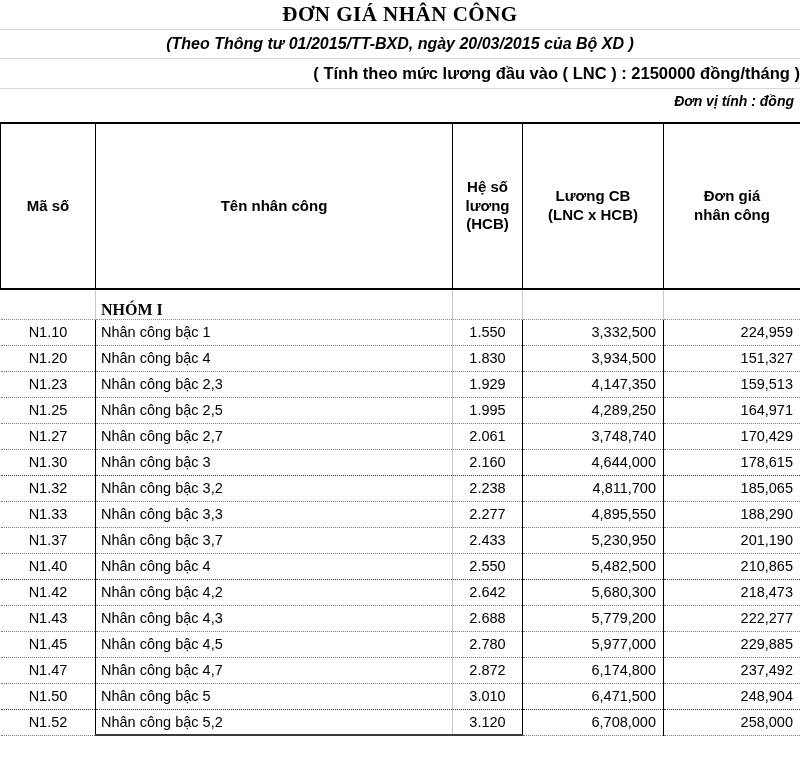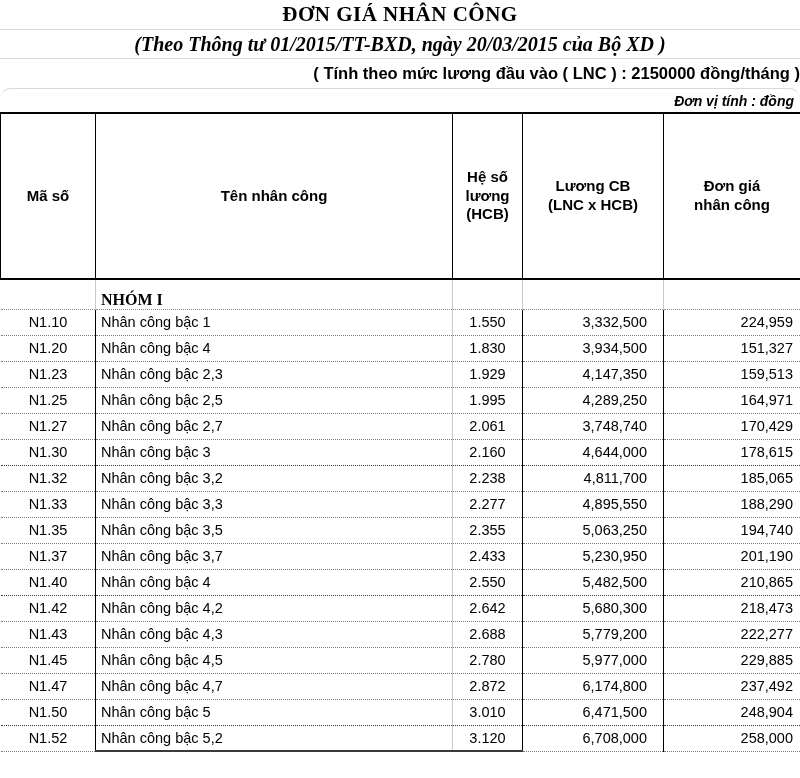--- a/index.html
+++ b/index.html
@@ -32,24 +32,24 @@
     font-weight: bold;
     font-size: 21px;
     letter-spacing: 0.5px;
     text-align: center;
     height: 29px;
     line-height: 29px;
     white-space: nowrap;
   }
 
   .doc-subtitle {
-    font-family: Liberation Serif, serif;
+    font-family: Liberation Sans, sans-serif;
     font-weight: bold;
     font-style: italic;
-    font-size: 20px;
+    font-size: 16px;
     text-align: center;
     height: 28px;
     line-height: 28px;
     border-top: 1px solid #d9d9d9;
     white-space: nowrap;
   }
 
   .doc-basis {
     font-family: "Liberation Sans", sans-serif;
     font-weight: bold;
@@ -60,27 +60,26 @@
     border-top: 1px solid #d9d9d9;
     white-space: nowrap;
   }
 
   .doc-unit {
     font-family: "Liberation Sans", sans-serif;
     font-weight: bold;
     font-style: italic;
     font-size: 14px;
     text-align: right;
-    height: 24px;
+    height: 34px;
     line-height: 25px;
     padding-right: 6px;
     border-top: 1px solid #d9d9d9;
     box-sizing: border-box;
     white-space: nowrap;
-    border-radius: 11px;
   }
 
   
   table.price-table {
     border-collapse: collapse;
     table-layout: fixed;
     width: 800px;
     margin: 0;
   }
   table.price-table td, table.price-table th {
@@ -152,21 +151,21 @@
     border-left: 1px solid #000000;
     border-right: 1px solid #c9c9c9;
   }
   tr.data-row td.c-hcb {
     text-align: center;
     border-left: 1px solid #000000;
     border-right: 1px solid #000000;
   }
   tr.data-row td.c-base {
     text-align: right;
-    padding-right: 16px;
+    padding-right: 7px;
     border-left: 1px solid #000000;
     border-right: 1px solid #000000;
   }
   tr.data-row td.c-price {
     text-align: right;
     padding-right: 7px;
     border-left: 1px solid #c9c9c9;
     border-right: 1px solid #c9c9c9;
   }
 
@@ -278,27 +277,20 @@
           <td class="c-price">185,065</td>
         </tr>
         <tr class="data-row">
           <td class="c-code">N1.33</td>
           <td class="c-name">Nhân công bậc 3,3</td>
           <td class="c-hcb">2.277</td>
           <td class="c-base">4,895,550</td>
           <td class="c-price">188,290</td>
         </tr>
         <tr class="data-row">
-          <td class="c-code">N1.35</td>
-          <td class="c-name">Nhân công bậc 3,5</td>
-          <td class="c-hcb">2.355</td>
-          <td class="c-base">5,063,250</td>
-          <td class="c-price">194,740</td>
-        </tr>
-        <tr class="data-row">
           <td class="c-code">N1.37</td>
           <td class="c-name">Nhân công bậc 3,7</td>
           <td class="c-hcb">2.433</td>
           <td class="c-base">5,230,950</td>
           <td class="c-price">201,190</td>
         </tr>
         <tr class="data-row sep-strong">
           <td class="c-code">N1.40</td>
           <td class="c-name">Nhân công bậc 4</td>
           <td class="c-hcb">2.550</td>

